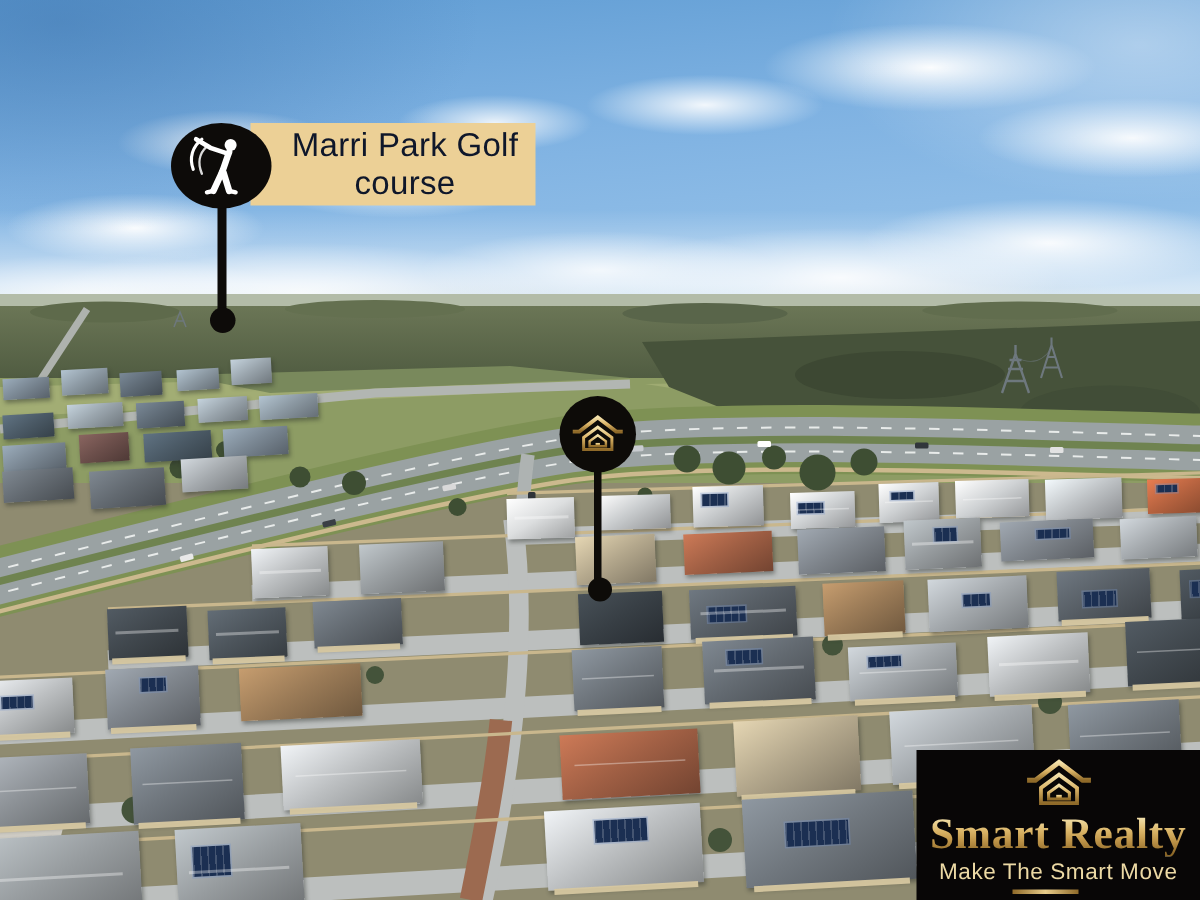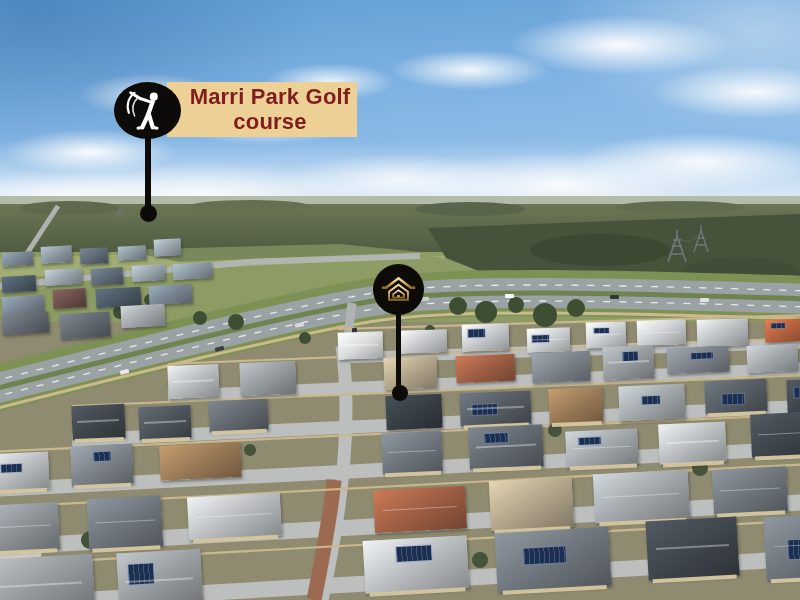--- a/index.html
+++ b/index.html
@@ -35,21 +35,21 @@
   .house{position:absolute;box-shadow:1px 2px 3px rgba(40,45,40,.45);}
   .solar{position:absolute;background:#1b2f52;outline:1px solid rgba(120,150,200,.35);
     background-image:repeating-linear-gradient(90deg,rgba(255,255,255,.18) 0 1px,transparent 1px 5px);}
   .wallstrip{position:absolute;left:4%;right:4%;bottom:-3px;height:4px;background:#d6c7a0;opacity:.95;}
   .ridge{position:absolute;left:10%;top:46%;width:80%;height:1.5px;background:rgba(255,255,255,.35);}
 
   
   .golf-label{position:absolute;left:167px;top:82px;width:190px;height:55px;background:#ecd096;
     z-index:10;display:flex;flex-direction:column;justify-content:center;align-items:center;
     padding-left:16px;box-sizing:border-box;}
-  .golf-label span{font-weight:bold;font-size:22px;line-height:1.12;color:#7f1d1d;letter-spacing:.2px;}
+  .golf-label span{font-weight:normal;font-size:22px;line-height:1.12;color:#0f172a;letter-spacing:.2px;}
   .golf-oval{position:absolute;left:114px;top:82px;width:67px;height:57px;background:#0d0b09;
     border-radius:50%;z-index:11;display:flex;align-items:center;justify-content:center;}
   .golf-line{position:absolute;left:145px;top:136px;width:6px;height:72px;background:#0d0b09;z-index:10;}
   .golf-dot{position:absolute;left:140px;top:205px;width:17px;height:17px;background:#0d0b09;border-radius:50%;z-index:10;}
 
   
   .prop-circle{position:absolute;left:373px;top:264px;width:51px;height:51px;background:#0d0b08;
     border-radius:50%;z-index:10;display:flex;align-items:center;justify-content:center;}
   .prop-line{position:absolute;left:396px;top:312px;width:5px;height:77px;background:#0d0b08;z-index:9;}
   .prop-dot{position:absolute;left:392px;top:385px;width:16px;height:16px;background:#0d0b08;border-radius:50%;z-index:9;}
@@ -379,14 +379,22 @@
   <div>
     <div class="prop-line"></div>
     <div class="prop-dot"></div>
     <div class="prop-circle">
       <svg width="37" height="29" viewBox="0 0 100 80">
           <use href="#sym-house"></use>
         </svg>
     </div>
   </div>
 
+  <div class="brand">
+    <svg width="58" height="37" viewBox="0 0 100 80">
+        <use href="#sym-house"></use>
+      </svg>
+    <div class="brand-name">Smart Realty</div>
+    <div class="brand-tagline">Make The Smart Move</div>
+    <div class="brand-underline"></div>
+  </div>
 
 </div>
 
 </body></html>

